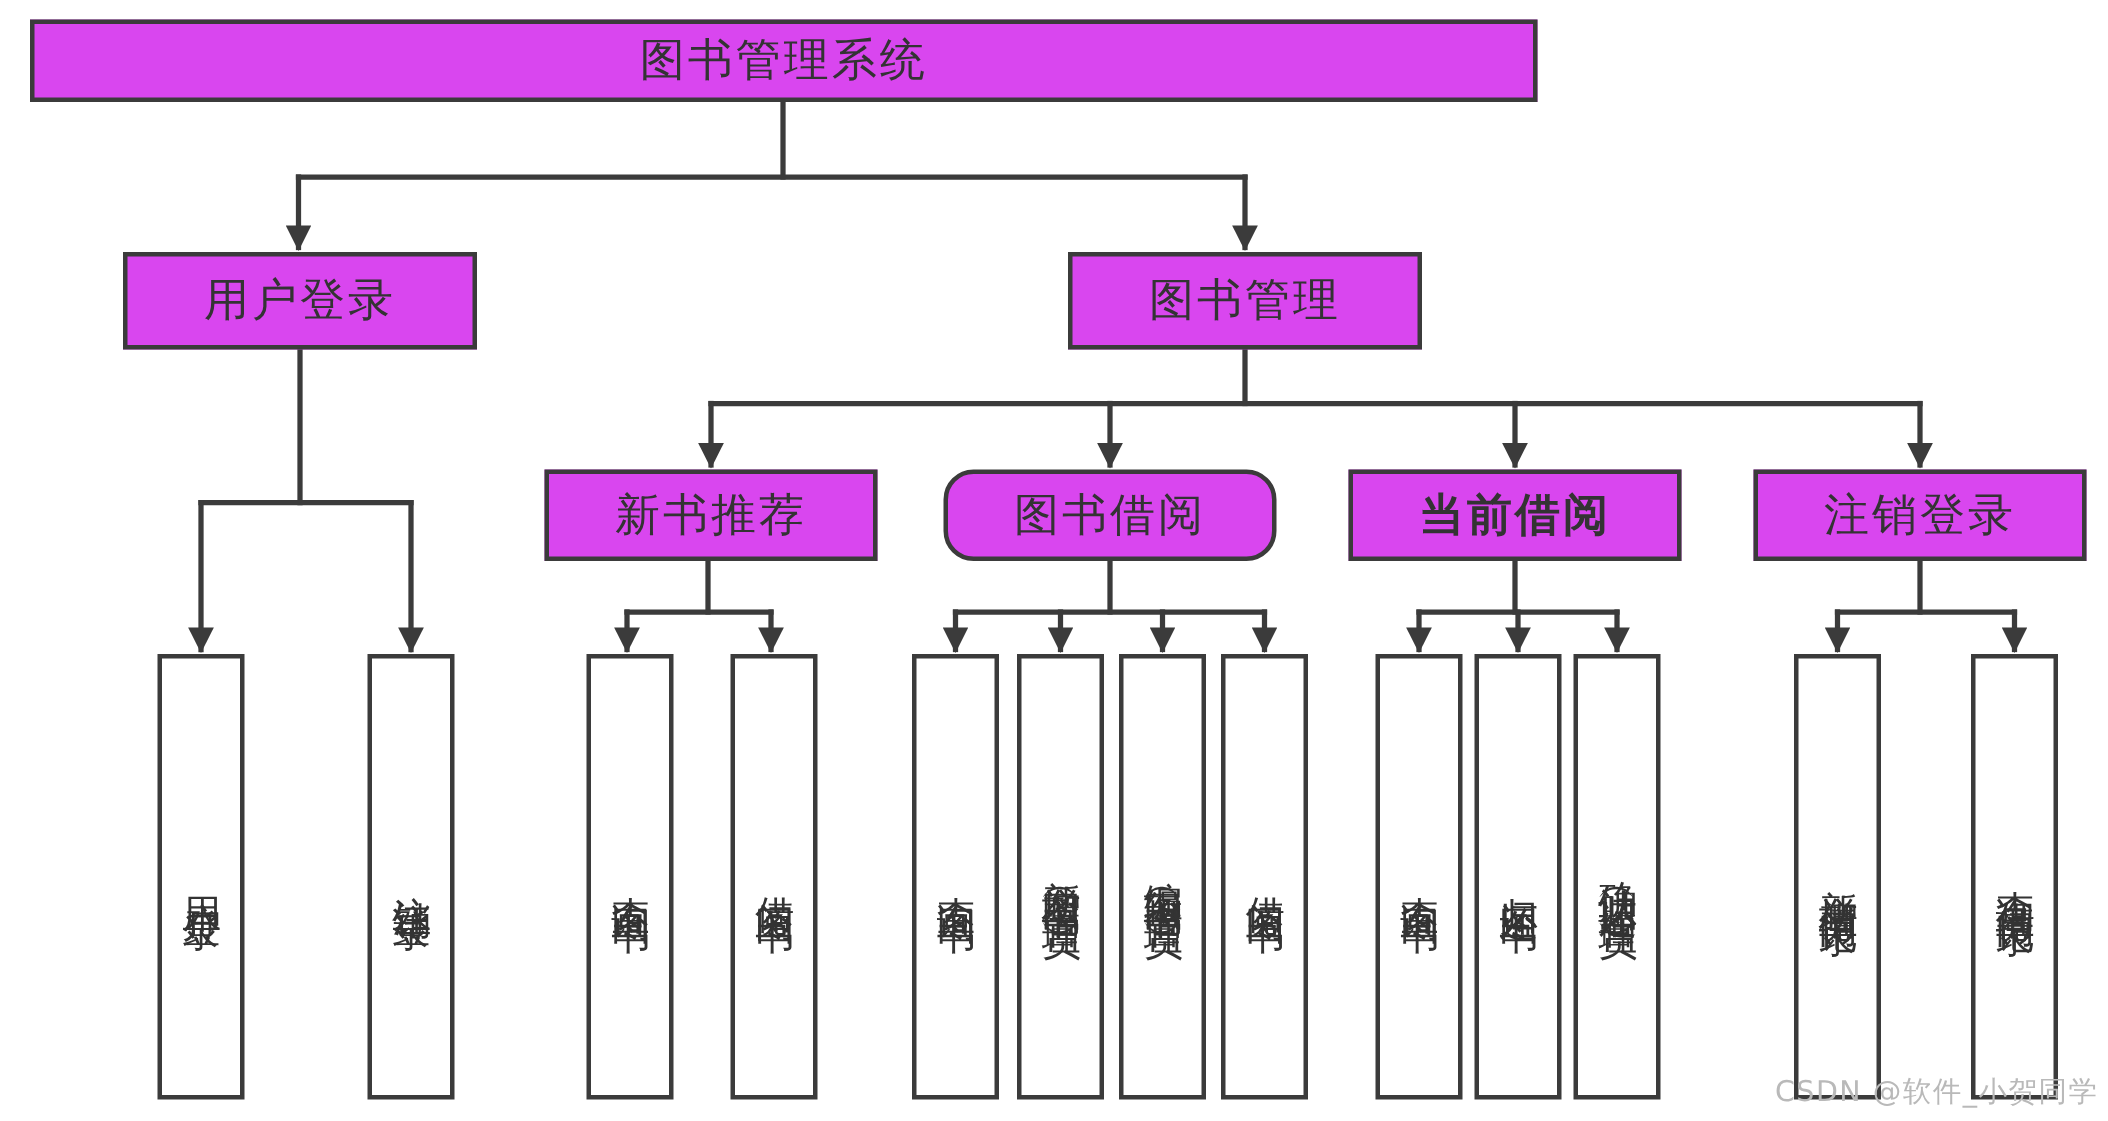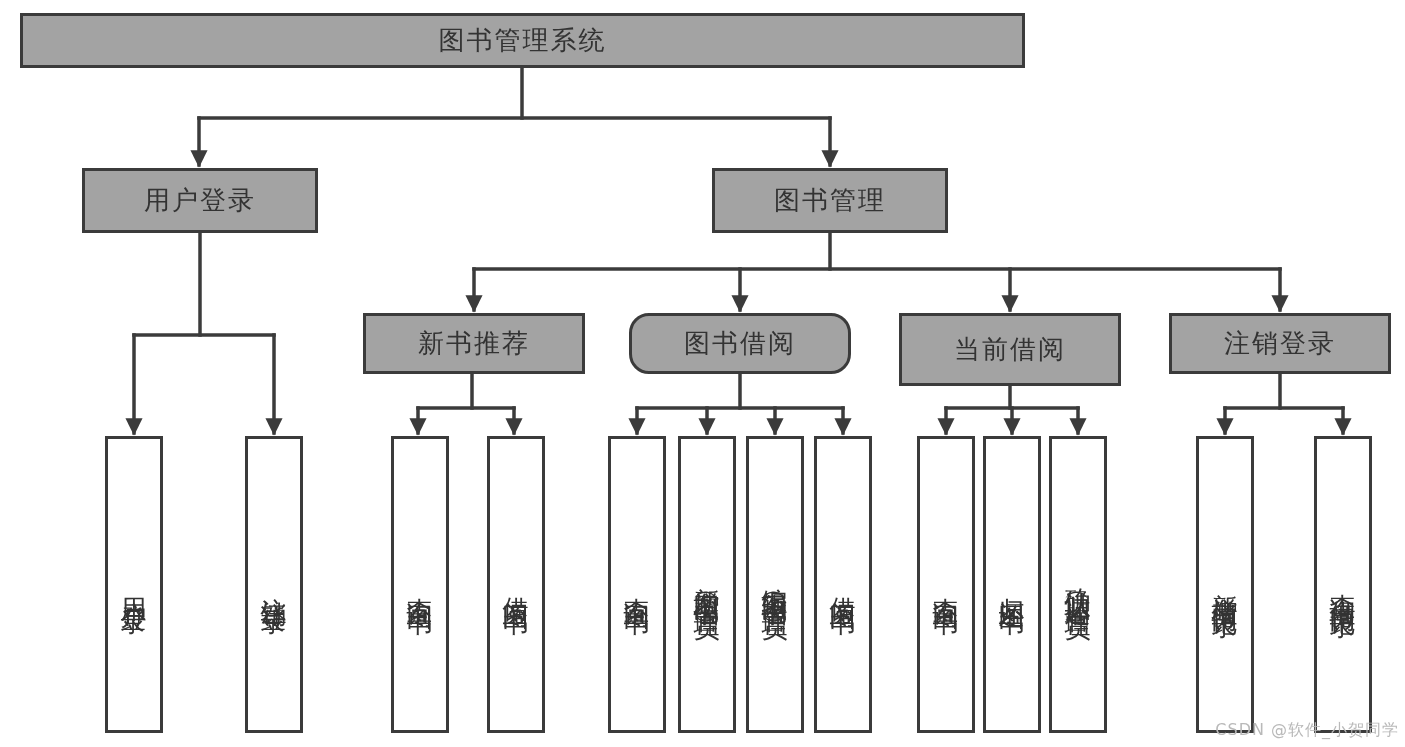--- a/index.html
+++ b/index.html
@@ -13,27 +13,27 @@
   }
   .wires {
     position: absolute;
     left: 0; top: 0;
     width: 1405px; height: 747px;
     z-index: 1;
   }
   .node {
     position: absolute;
     box-sizing: border-box;
-    background: #a3a3a3;
+    background: #d946ef;
     border: 3px solid #3b3b3b;
     color: #333333;
     display: flex;
     align-items: center;
     justify-content: center;
-    font-size: 26px;
+    font-size: 30px;
     letter-spacing: 2px;
     z-index: 2;
     white-space: nowrap;
   }
   .leaf {
     position: absolute;
     box-sizing: border-box;
     background: #ffffff;
     border: 3px solid #3b3b3b;
     color: #333333;
@@ -51,21 +51,21 @@
     font-size: 26px;
     line-height: 1;
     letter-spacing: 4px;
     color: #333333;
     white-space: nowrap;
   }
   .watermark {
     position: absolute;
     right: 6px;
     bottom: 6px;
-    font-size: 16px;
+    font-size: 19px;
     letter-spacing: 1px;
     color: #b9b9b9;
     z-index: 3;
     white-space: nowrap;
   }
 </style>
 </head>
 <body>
 
 <div class="canvas">
@@ -120,21 +120,21 @@
     </g>
   </svg>
 
   <div class="node" style="left:20px; top:13px; width:1005px; height:55px;">图书管理系统</div>
 
   <div class="node" style="left:82px; top:168px; width:236px; height:65px;">用户登录</div>
   <div class="node" style="left:363px; top:313px; width:222px; height:61px;">新书推荐</div>
 
   <div class="node" style="left:712px; top:168px; width:236px; height:65px;">图书管理</div>
   <div class="node" style="left:629px; top:313px; width:222px; height:61px;border-radius:20px;">图书借阅</div>
-  <div class="node" style="left:899px; top:313px; width:222px; height:73px;">当前借阅</div>
+  <div class="node" style="left:899px; top:313px; width:222px; height:61px;font-weight:bold;">当前借阅</div>
   <div class="node" style="left:1169px; top:313px; width:222px; height:61px;">注销登录</div>
 
   <div class="leaf" style="left:105px;">
     <span class="vtext">用户登录</span>
   </div>
   <div class="leaf" style="left:245px;">
     <span class="vtext">注销登录</span>
   </div>
   <div class="leaf" style="left:391px;">
     <span class="vtext">查询图书</span>

